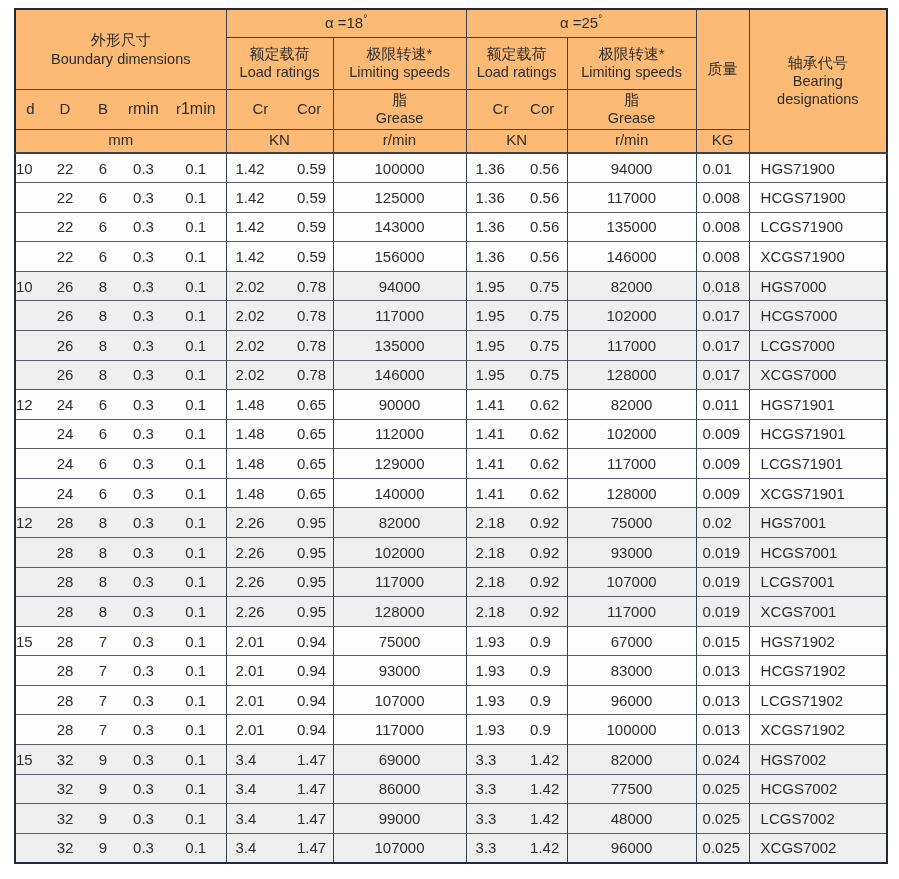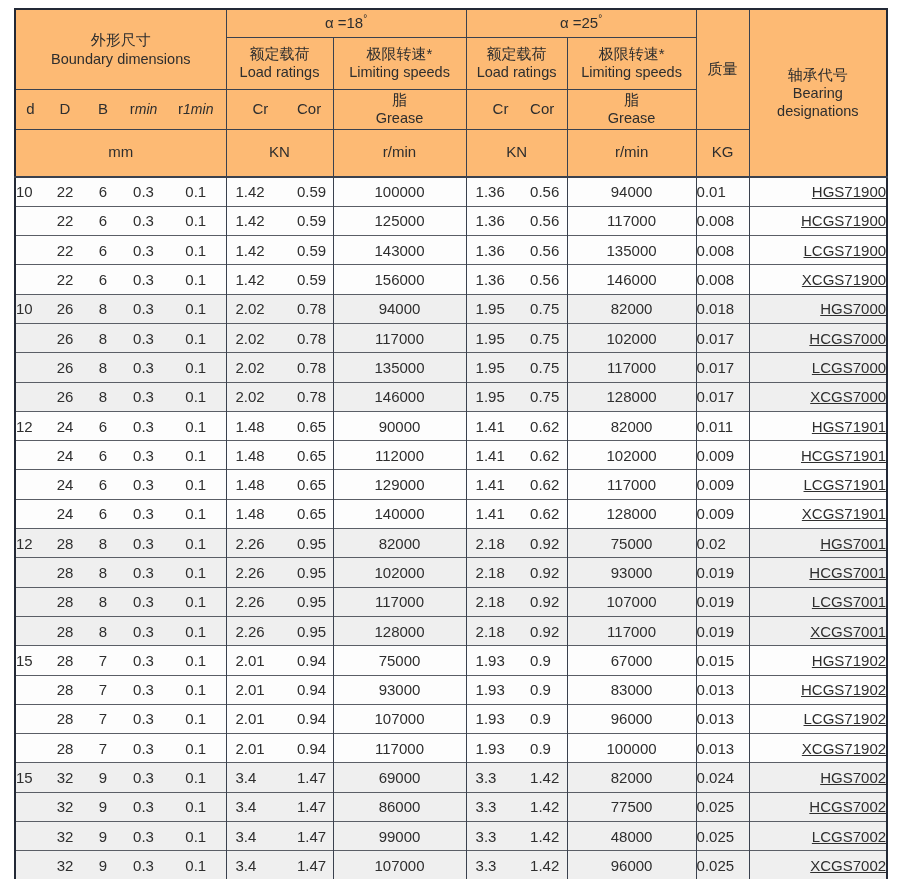--- a/index.html
+++ b/index.html
@@ -14,25 +14,25 @@
   tbody td{border-top:1px solid #5a5e66;vertical-align:middle;}
   tbody tr:first-child td{border-top:2px solid #3a414e;}
   tbody tr{height:29.3px;}
   .band-white td{background:#fdfdfd;}
   .band-gray td{background:#efefef;}
   .col-d{text-align:left;}
   .col-ctr{text-align:center;}
   .col-cr{text-align:left;padding-left:9px;}
   .col-cor{text-align:left;padding-left:5px;}
   .col-grease{text-align:center;}
-  .col-kg{text-align:left;}
-  .col-code{text-align:right;padding-left:11px;text-decoration:underline;}
+  .col-kg{text-align:left;padding-left:6px;}
+  .col-code{text-align:left;padding-left:11px;}
   .h-alpha{font-size:15px;}
   .h-alpha sup{font-size:10px;}
-  .sub{font-size:14px;font-style:italic;}
+  .sub{font-size:16px;}
   .cn{font-size:15px;}
   .en{font-size:14.5px;}
   .h-cr{text-align:left;padding-left:26px;}
   .h-cor{text-align:left;padding-left:5px;}
 </style>
 </head>
 <body>
 
 <div class="wrap">
 <table>
@@ -100,21 +100,21 @@
         <div class="cn">脂</div>
         <div class="en">Grease</div>
       </th>
       <th class="bl hb h-cr">Cr</th>
       <th class="hb h-cor">Cor</th>
       <th class="bl hb">
         <div class="cn">脂</div>
         <div class="en">Grease</div>
       </th>
     </tr>
-    <tr style="height:48px">
+    <tr style="height:24px">
       <th colspan="5">mm</th>
       <th colspan="2" class="bl">KN</th>
       <th class="bl">r/min</th>
       <th colspan="2" class="bl">KN</th>
       <th class="bl">r/min</th>
       <th class="bl">KG</th>
     </tr>
   </thead>
   <tbody>
         <tr class="band-white">

